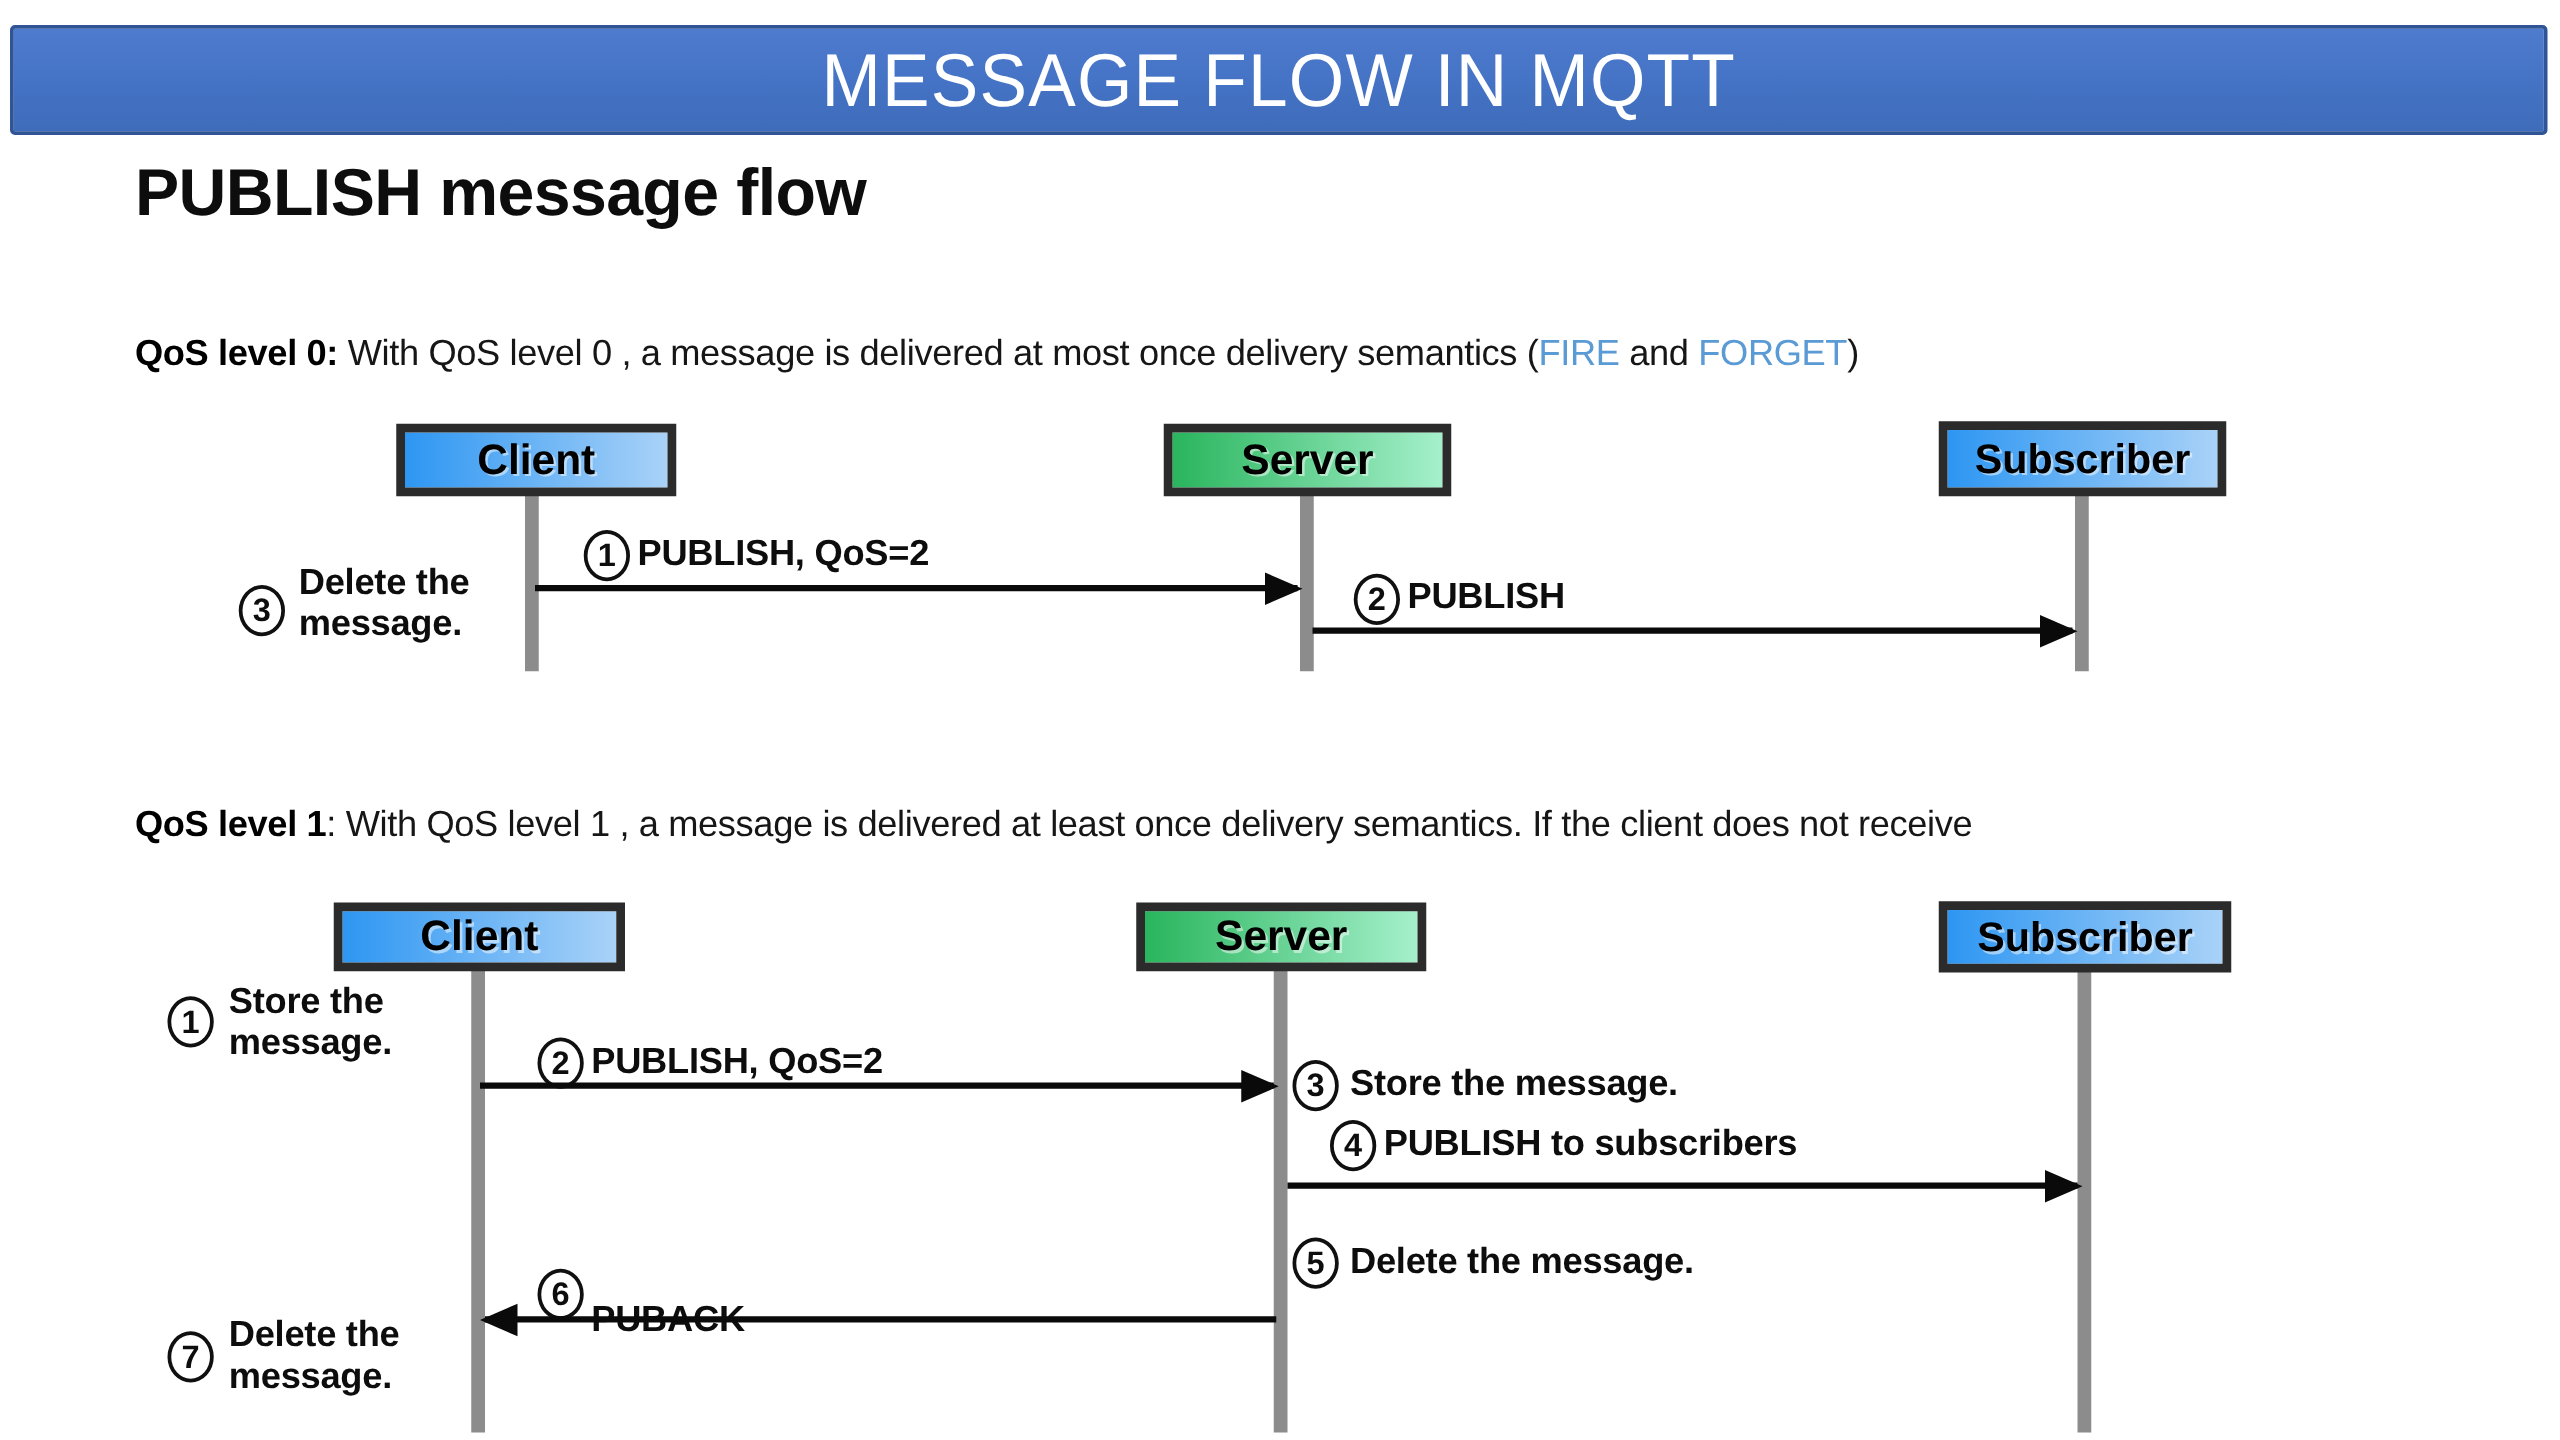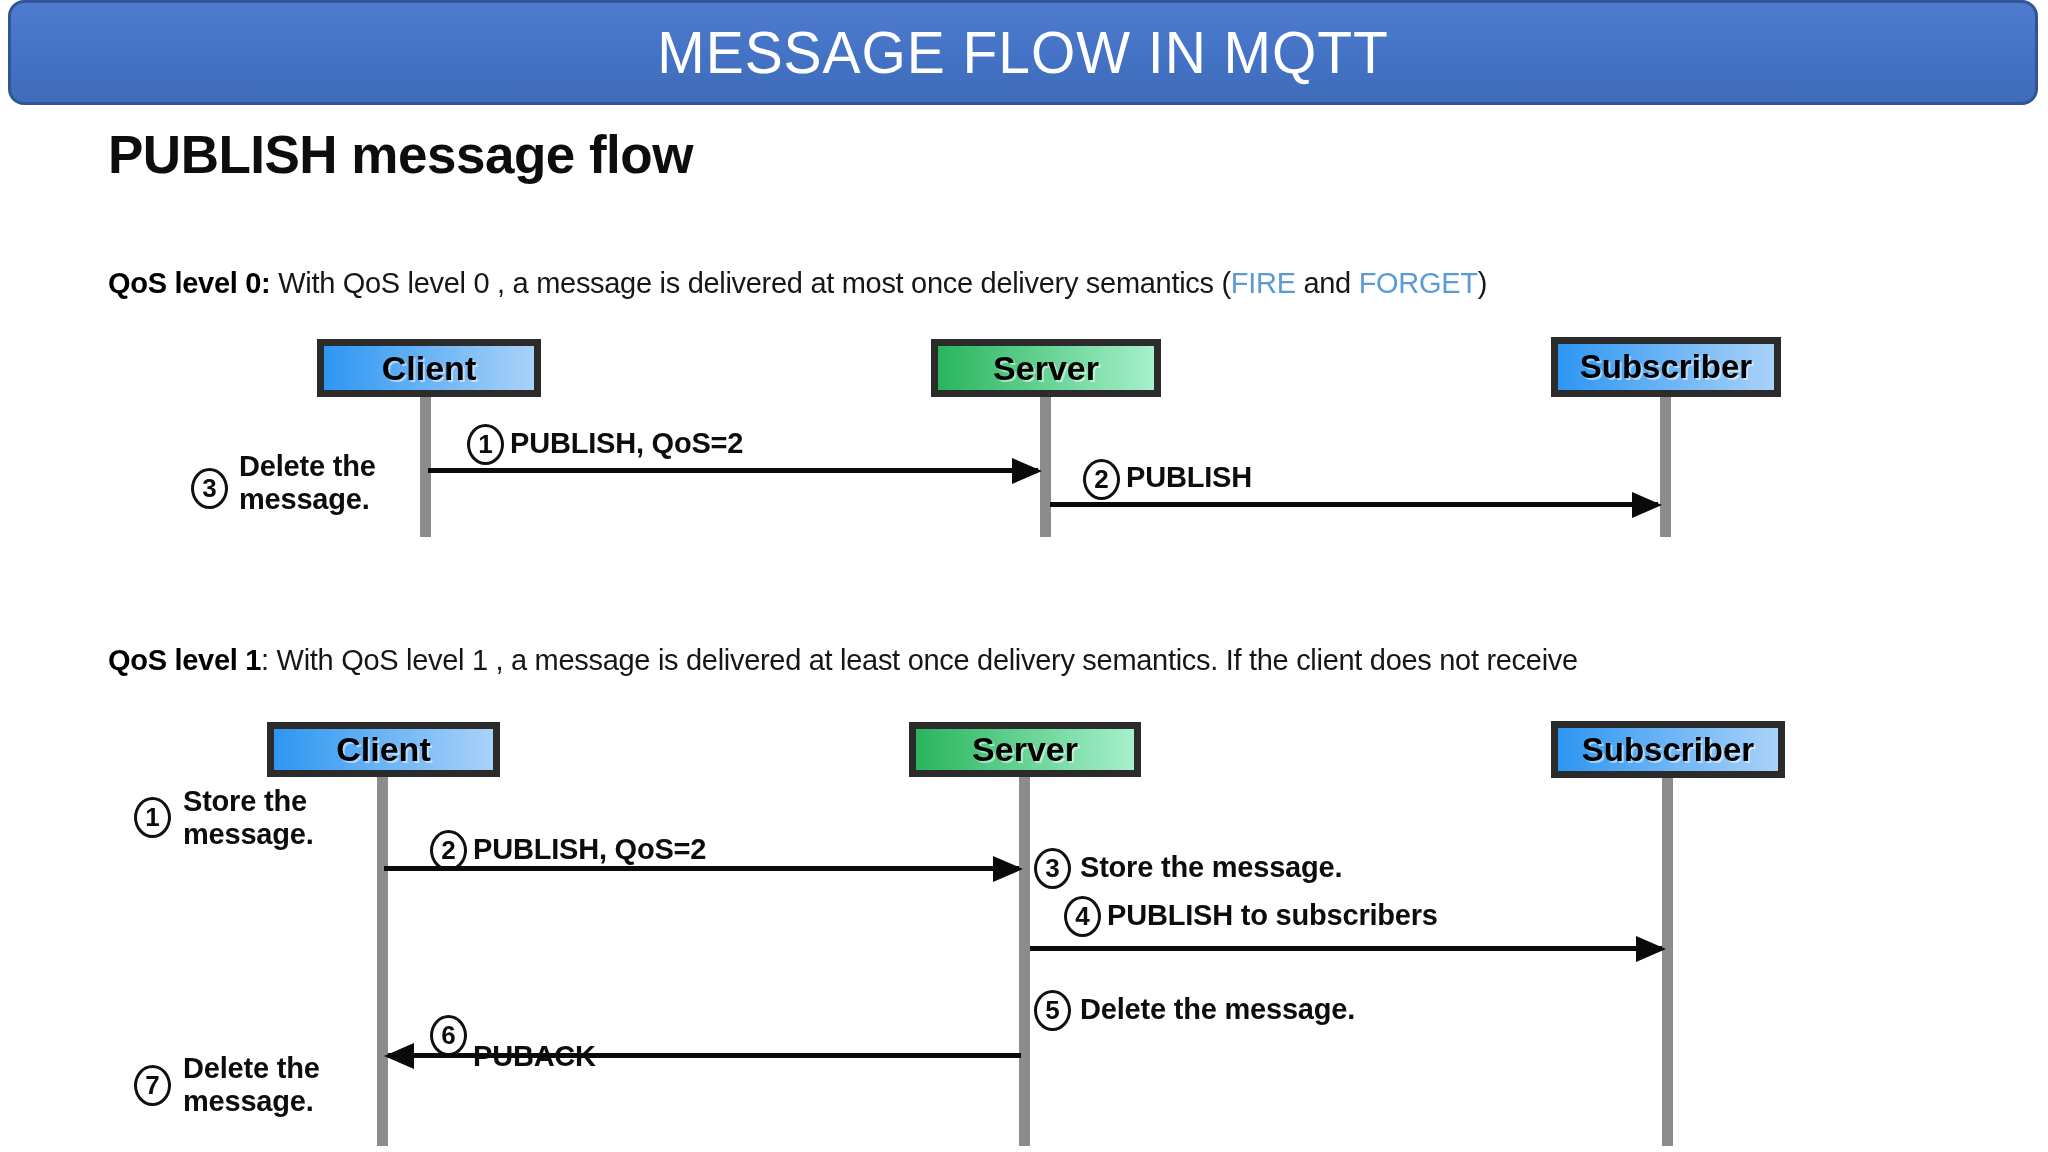--- a/index.html
+++ b/index.html
@@ -2,23 +2,23 @@
 <html style="--title-bar: #4472C4; --title-border: #2F5597; --link-blue: #5B9BD5; --client-gradient-start: #2D96F2; --client-gradient-end: #A9D2F8; --server-gradient-start: #29B55D; --server-gradient-end: #A5F0CB; --lifeline-gray: #8C8C8C; --box-border: #2B2B2B;"><head>
 <meta charset="utf-8">
 <style>
   html,body{margin:0;padding:0;}
   body{
     width:2048px;height:1152px;position:relative;overflow:hidden;
     background:#ffffff;font-family:"Liberation Sans",sans-serif;
   }
   
   .title-bar{
-    position:absolute;left:8px;top:0;width:2030px;height:105px;
+    position:absolute;left:8px;top:20px;width:2030px;height:88px;
     background:linear-gradient(180deg,#4e7bce 0%,var(--title-bar,#4472C4) 55%,#3f6cba 100%);
-    border:3px solid var(--title-border,#2F5597);border-radius:16px;
+    border:3px solid var(--title-border,#2F5597);border-radius:4px;
     display:flex;align-items:center;justify-content:center;box-sizing:border-box;
   }
   .title-text{
     color:#ffffff;font-size:60px;letter-spacing:1px;
     transform:scaleX(0.95);transform-origin:center;white-space:nowrap;
   }
   
   .heading{
     position:absolute;left:108px;top:124px;font-size:53px;font-weight:600;color:#0d0d0d;
     letter-spacing:-0.5px;

